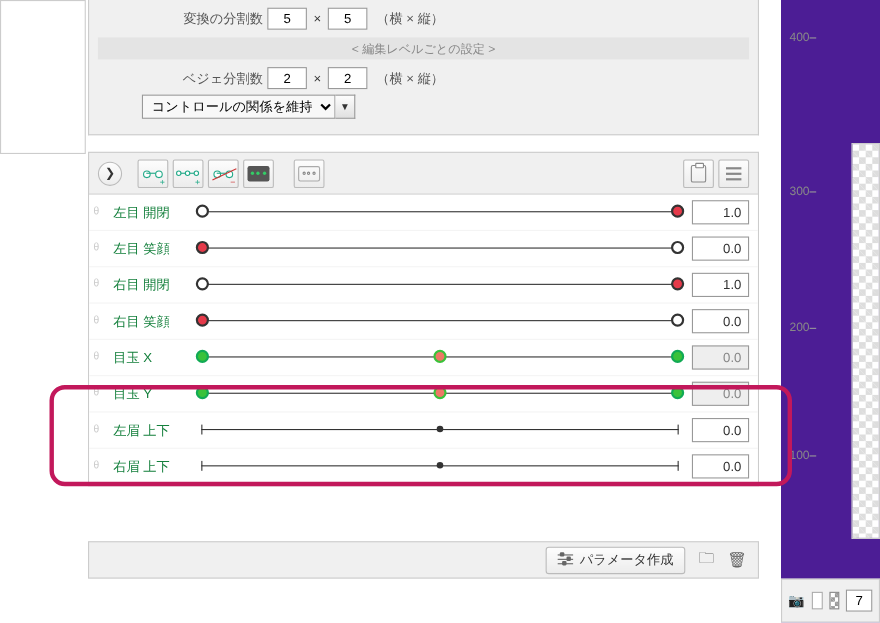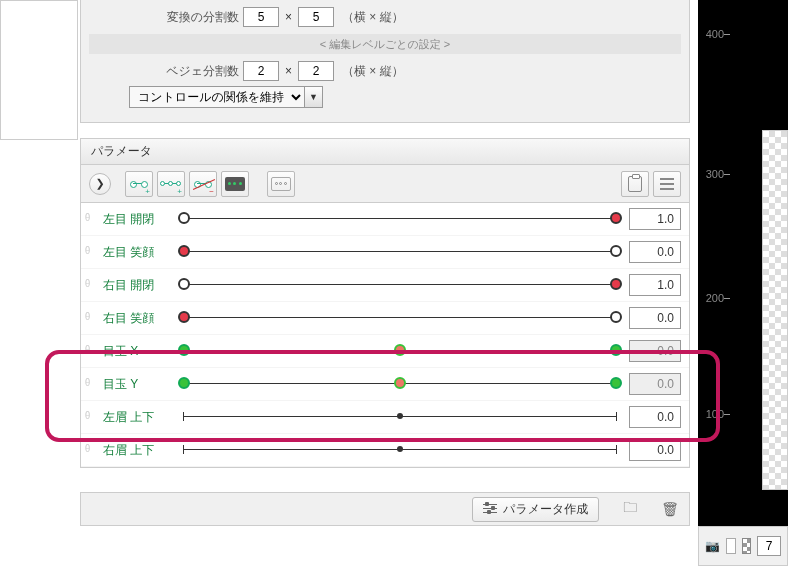--- a/index.html
+++ b/index.html
@@ -53,28 +53,28 @@
   .knob.red{ background:#e53a4a; border-color:#333;}
   .knob.green{ background:#3ac23a; border-color:#1a5;}
   .knob.small{ width:6px; height:6px; top:6px; background:#333; border:none;}
   .knob.ring{ background:#fff; border:2px solid #333;}
   .knob.mix{ background:#e76; border:2px solid #3ac23a;}
   .val { width:52px; height:22px; border:1px solid #999; background:#fff; text-align:right; padding:0 6px; font-size:12px; display:flex; align-items:center; justify-content:flex-end;}
   .val.dim { background:#eee; color:#888;}
 
   .highlight-box { position:absolute; left:45px; top:350px; width:675px; height:92px; border:4px solid #c2185b; border-radius:14px; pointer-events:none; z-index:50;}
 
-  .footer { position:absolute; left:80px; top:492px; width:610px; height:34px; background:#f0f0f0; border:1px solid #ccc; border-top:1px solid #ccc; display:flex; align-items:center; justify-content:flex-end; gap:24px; padding:0 10px;}
+  .footer { position:absolute; left:80px; top:492px; width:610px; height:34px; background:#f0f0f0; border:1px solid #ccc; border-top:1px solid #ccc; display:flex; align-items:center; justify-content:flex-end; gap:12px; padding:0 10px;}
   .footer .btn { display:flex; align-items:center; gap:6px; padding:3px 10px; border:1px solid #bbb; background:linear-gradient(#fdfdfd,#ececec); border-radius:3px; font-size:12px;}
   .footer .icon { font-size:14px; color:#666;}
   .folder{color:#e6a23c;}
   .trash{color:#666;}
 
   
-  .ruler { position:absolute; right:12px; top:0; width:90px; height:566px; background:#000000; }
+  .ruler { position:absolute; right:0; top:0; width:90px; height:566px; background:#4c1d95; }
   .ruler .tick{position:absolute; right:58px; width:6px; height:1px; background:#999;}
   .ruler .ticklbl{position:absolute; right:64px; font-size:11px; color:#888; transform:translateY(-50%);}
   .checker { position:absolute; right:0; top:130px; width:26px; height:360px;
     background-image: linear-gradient(45deg,#ddd 25%,transparent 25%,transparent 75%,#ddd 75%),
                       linear-gradient(45deg,#ddd 25%,#fff 25%,#fff 75%,#ddd 75%);
     background-size:12px 12px; background-position:0 0,6px 6px; border:1px solid #ccc;}
   .bottom-strip{position:absolute; right:0; bottom:0; height:40px; width:90px; background:#f0f0f0; border:1px solid #ccc; display:flex; align-items:center; justify-content:flex-start; gap:6px; padding:0 6px;}
   .bottom-strip .ico{width:18px;height:16px;border:1px solid #aaa;background:#fff;}
   .bottom-strip .chk{width:16px;height:16px;
     background-image: linear-gradient(45deg,#999 25%,transparent 25%,transparent 75%,#999 75%),
@@ -117,21 +117,20 @@
     </div>
     <div class="row" style="padding-left:40px;">
       <div class="combo-wrap">
         <select class="combo"><option>コントロールの関係を維持</option></select>
         <div class="combo-arrow">▼</div>
       </div>
     </div>
   </div>
 
   <div class="param-panel">
-    <div class="param-title">パラメータ</div>
     <div class="toolbar">
       <div class="tool-btn round">
           <span style="font-size:11px;">❯</span>
         </div>
       <div style="width:6px;"></div>
       <div class="tool-btn">
           <div class="key2">
             <div class="bar"></div>
           </div>
           <span class="plus">+</span>

